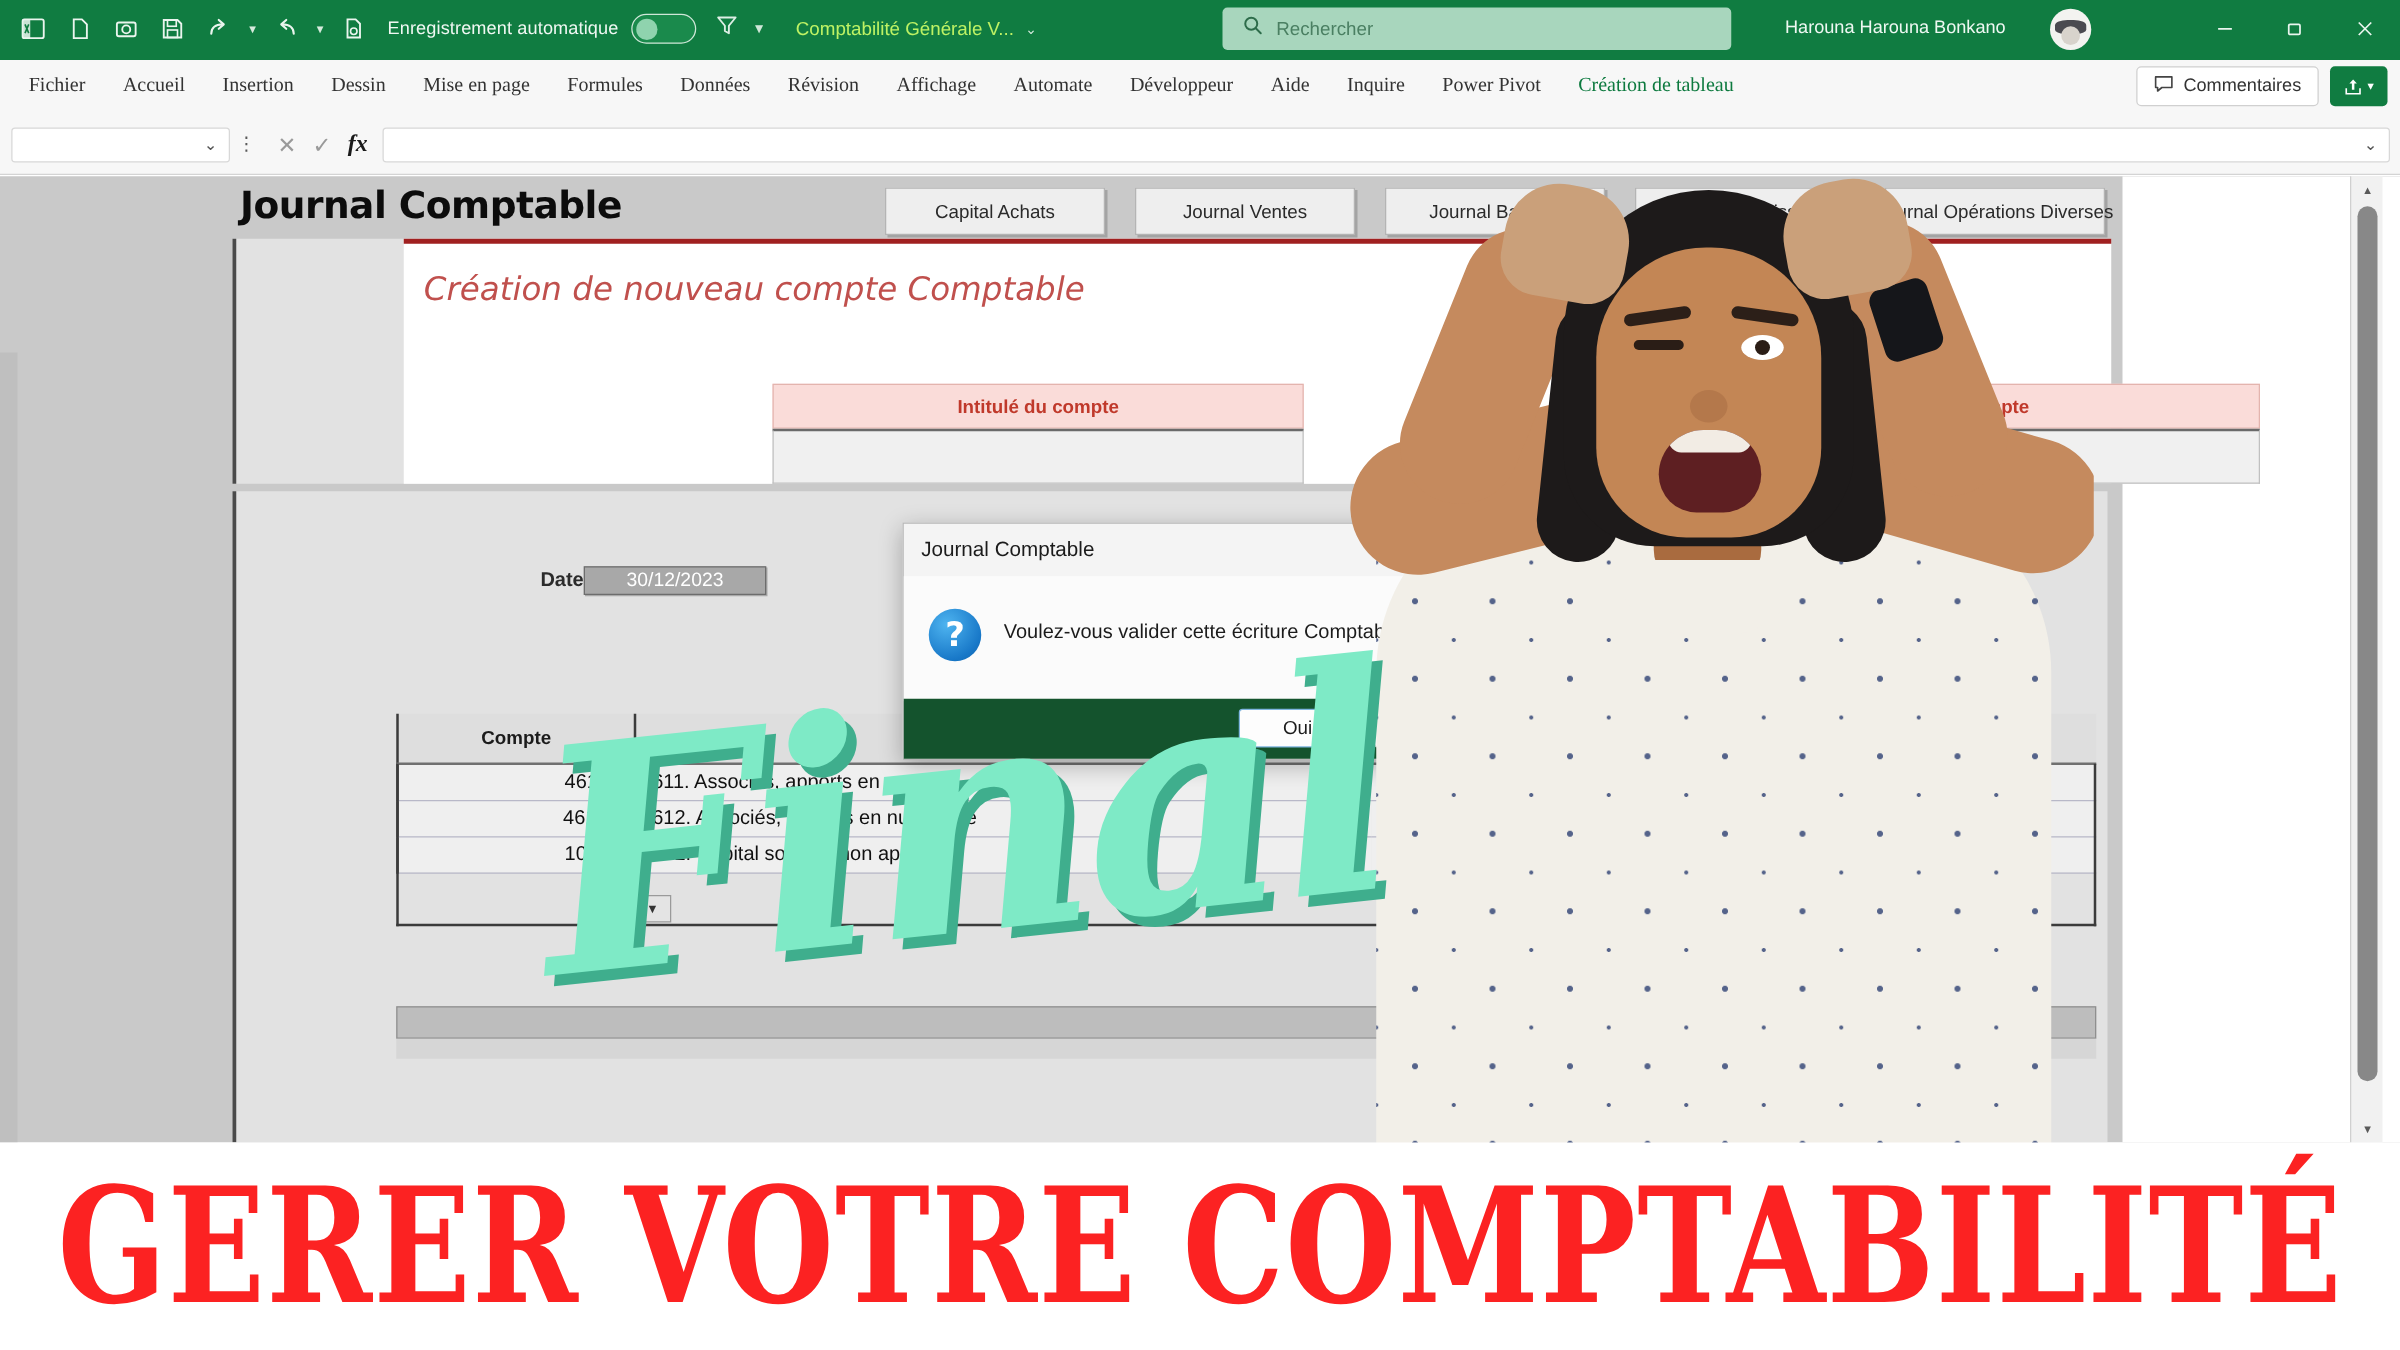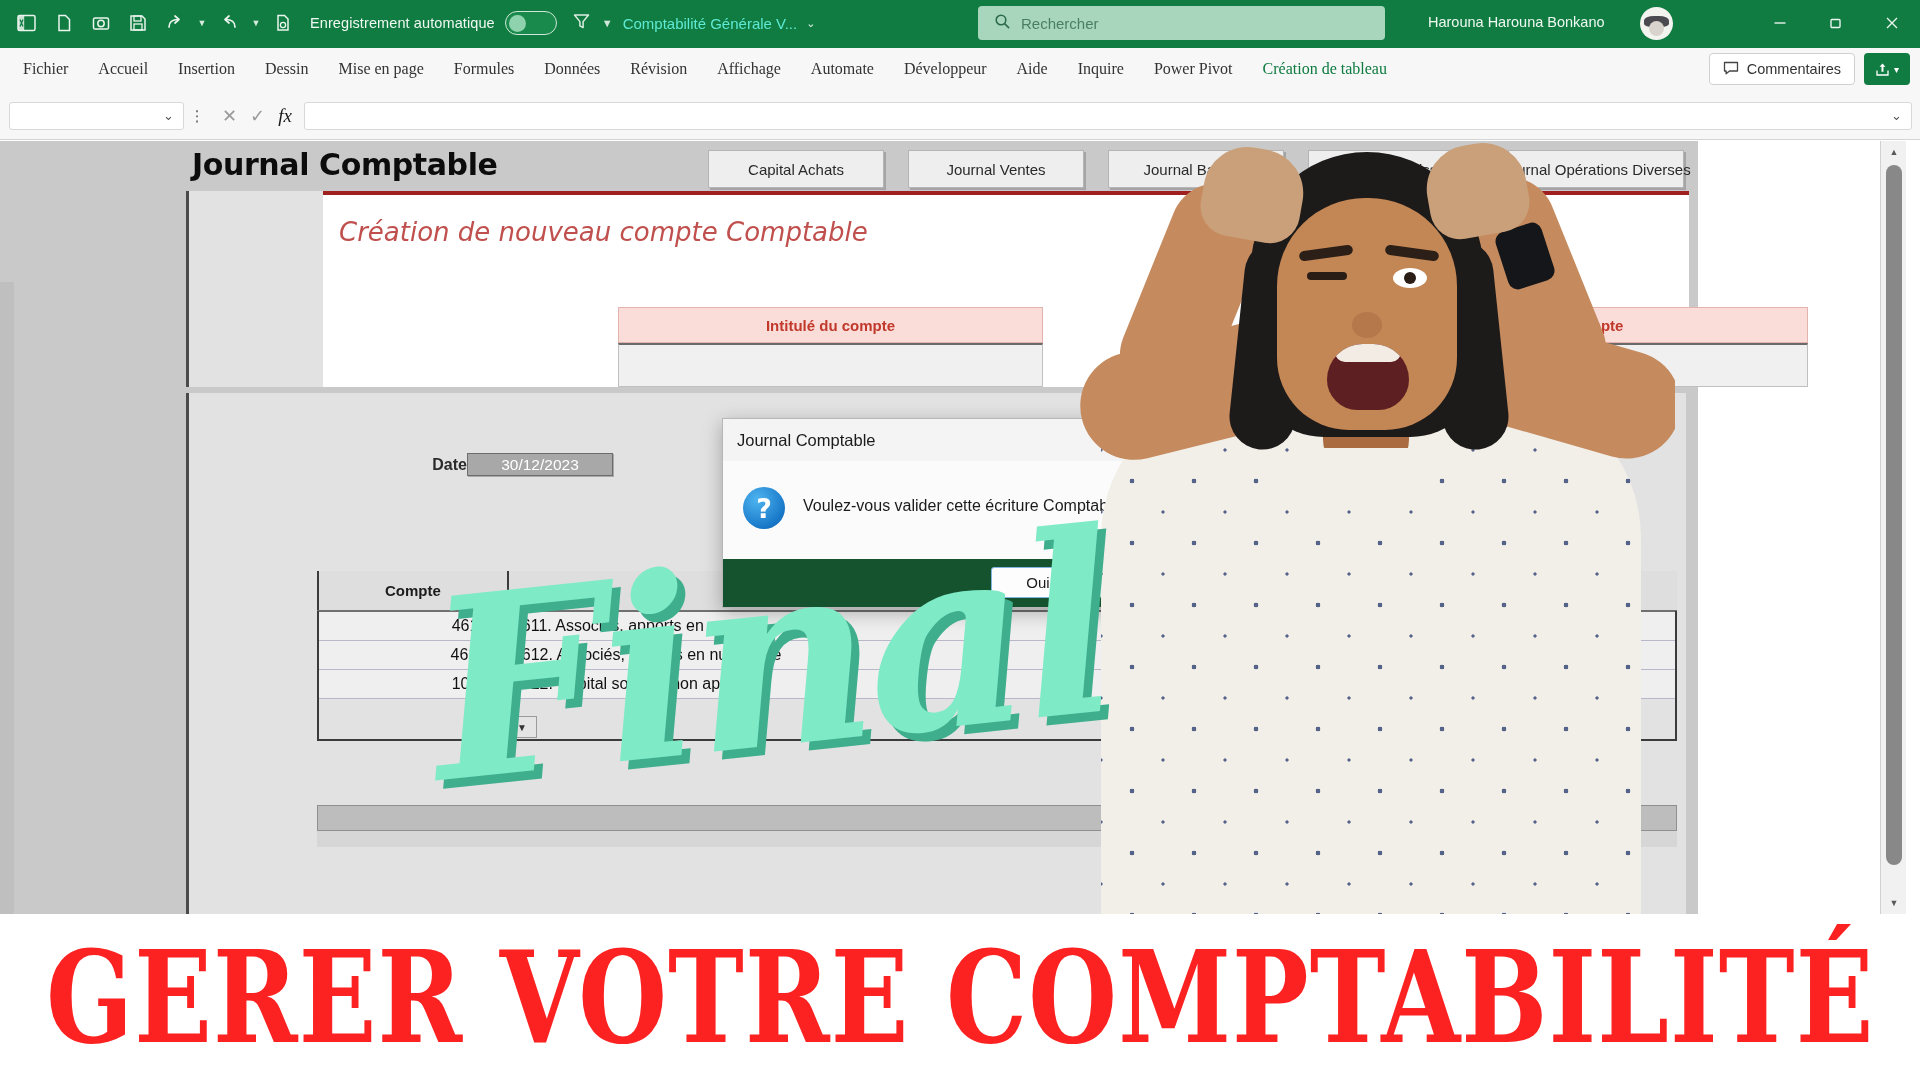--- a/index.html
+++ b/index.html
@@ -31,21 +31,21 @@
     margin-left:10px; width:52px; height:24px; border-radius:12px;
     border:1.6px solid #cfe7d8; background:#1a8a4c; position:relative;
   }
   .toggle::after {
     content:""; position:absolute; left:3px; top:2.5px; width:17px; height:17px;
     border-radius:50%; background:#8fd3ae;
   }
   .filter-ic { margin-left:14px; color:#dceee4; }
   .tiny-caret { margin-left:10px; color:#cfe7d8; font-size:11px; }
   .doc-title {
-    color:#5eead4; font-size:15px; margin-left:10px; white-space:nowrap;
+    color:#bef264; font-size:15px; margin-left:24px; white-space:nowrap;
   }
   .doc-caret { color:#dceee4; font-size:11px; margin-left:9px; }
   .searchbox {
     position:absolute; left:978px; top:6px; width:407px; height:34px;
     background:#a8d6bd; border-radius:4px; display:flex; align-items:center; padding-left:16px;
   }
   .searchbox .mag { color:#2d6c4a; margin-right:10px; }
   .search-ph { color:#4a7f62; font-size:15px; }
   .user-name { position:absolute; left:1428px; top:14px; color:#eef8f2; font-size:14.5px; white-space:nowrap; }
   .avatar {
@@ -88,21 +88,21 @@
     background:#f7f7f7; display:flex; align-items:center; border-bottom:1px solid #d4d4d4;
   }
   .namebox {
     margin-left:9px; width:175px; height:28px; background:#fff; border:1px solid #d8d8d8;
     border-radius:3px; display:flex; align-items:center; justify-content:flex-end; padding-right:9px;
     color:#6a6a6a; font-size:11px;
   }
   .dots { width:26px; text-align:center; color:#5a5a5a; font-size:15px; letter-spacing:0; line-height:10px;}
   .fgroup { display:flex; align-items:center; gap:13px; padding:0 12px; }
   .fg-ic { color:#9a9a9a; font-size:18px; }
-  .fg-ic.fx { color:#1a1a1a; font-style:italic; font-family:"Liberation Serif", serif; font-weight:normal; font-size:19px;}
+  .fg-ic.fx { color:#1a1a1a; font-style:italic; font-family:"Liberation Serif", serif; font-weight:bold; font-size:19px;}
   .finput {
     flex:1; height:28px; margin-right:8px; background:#ffffff; border:1px solid #d8d8d8;
     border-radius:3px; display:flex; align-items:center; justify-content:flex-end; padding-right:9px;
     color:#6a6a6a; font-size:11px;
   }
 
   
   .sheet {
     position:absolute; left:0; top:141px; width:1920px; height:773px;
     background:#c9c9c9; overflow:hidden;

